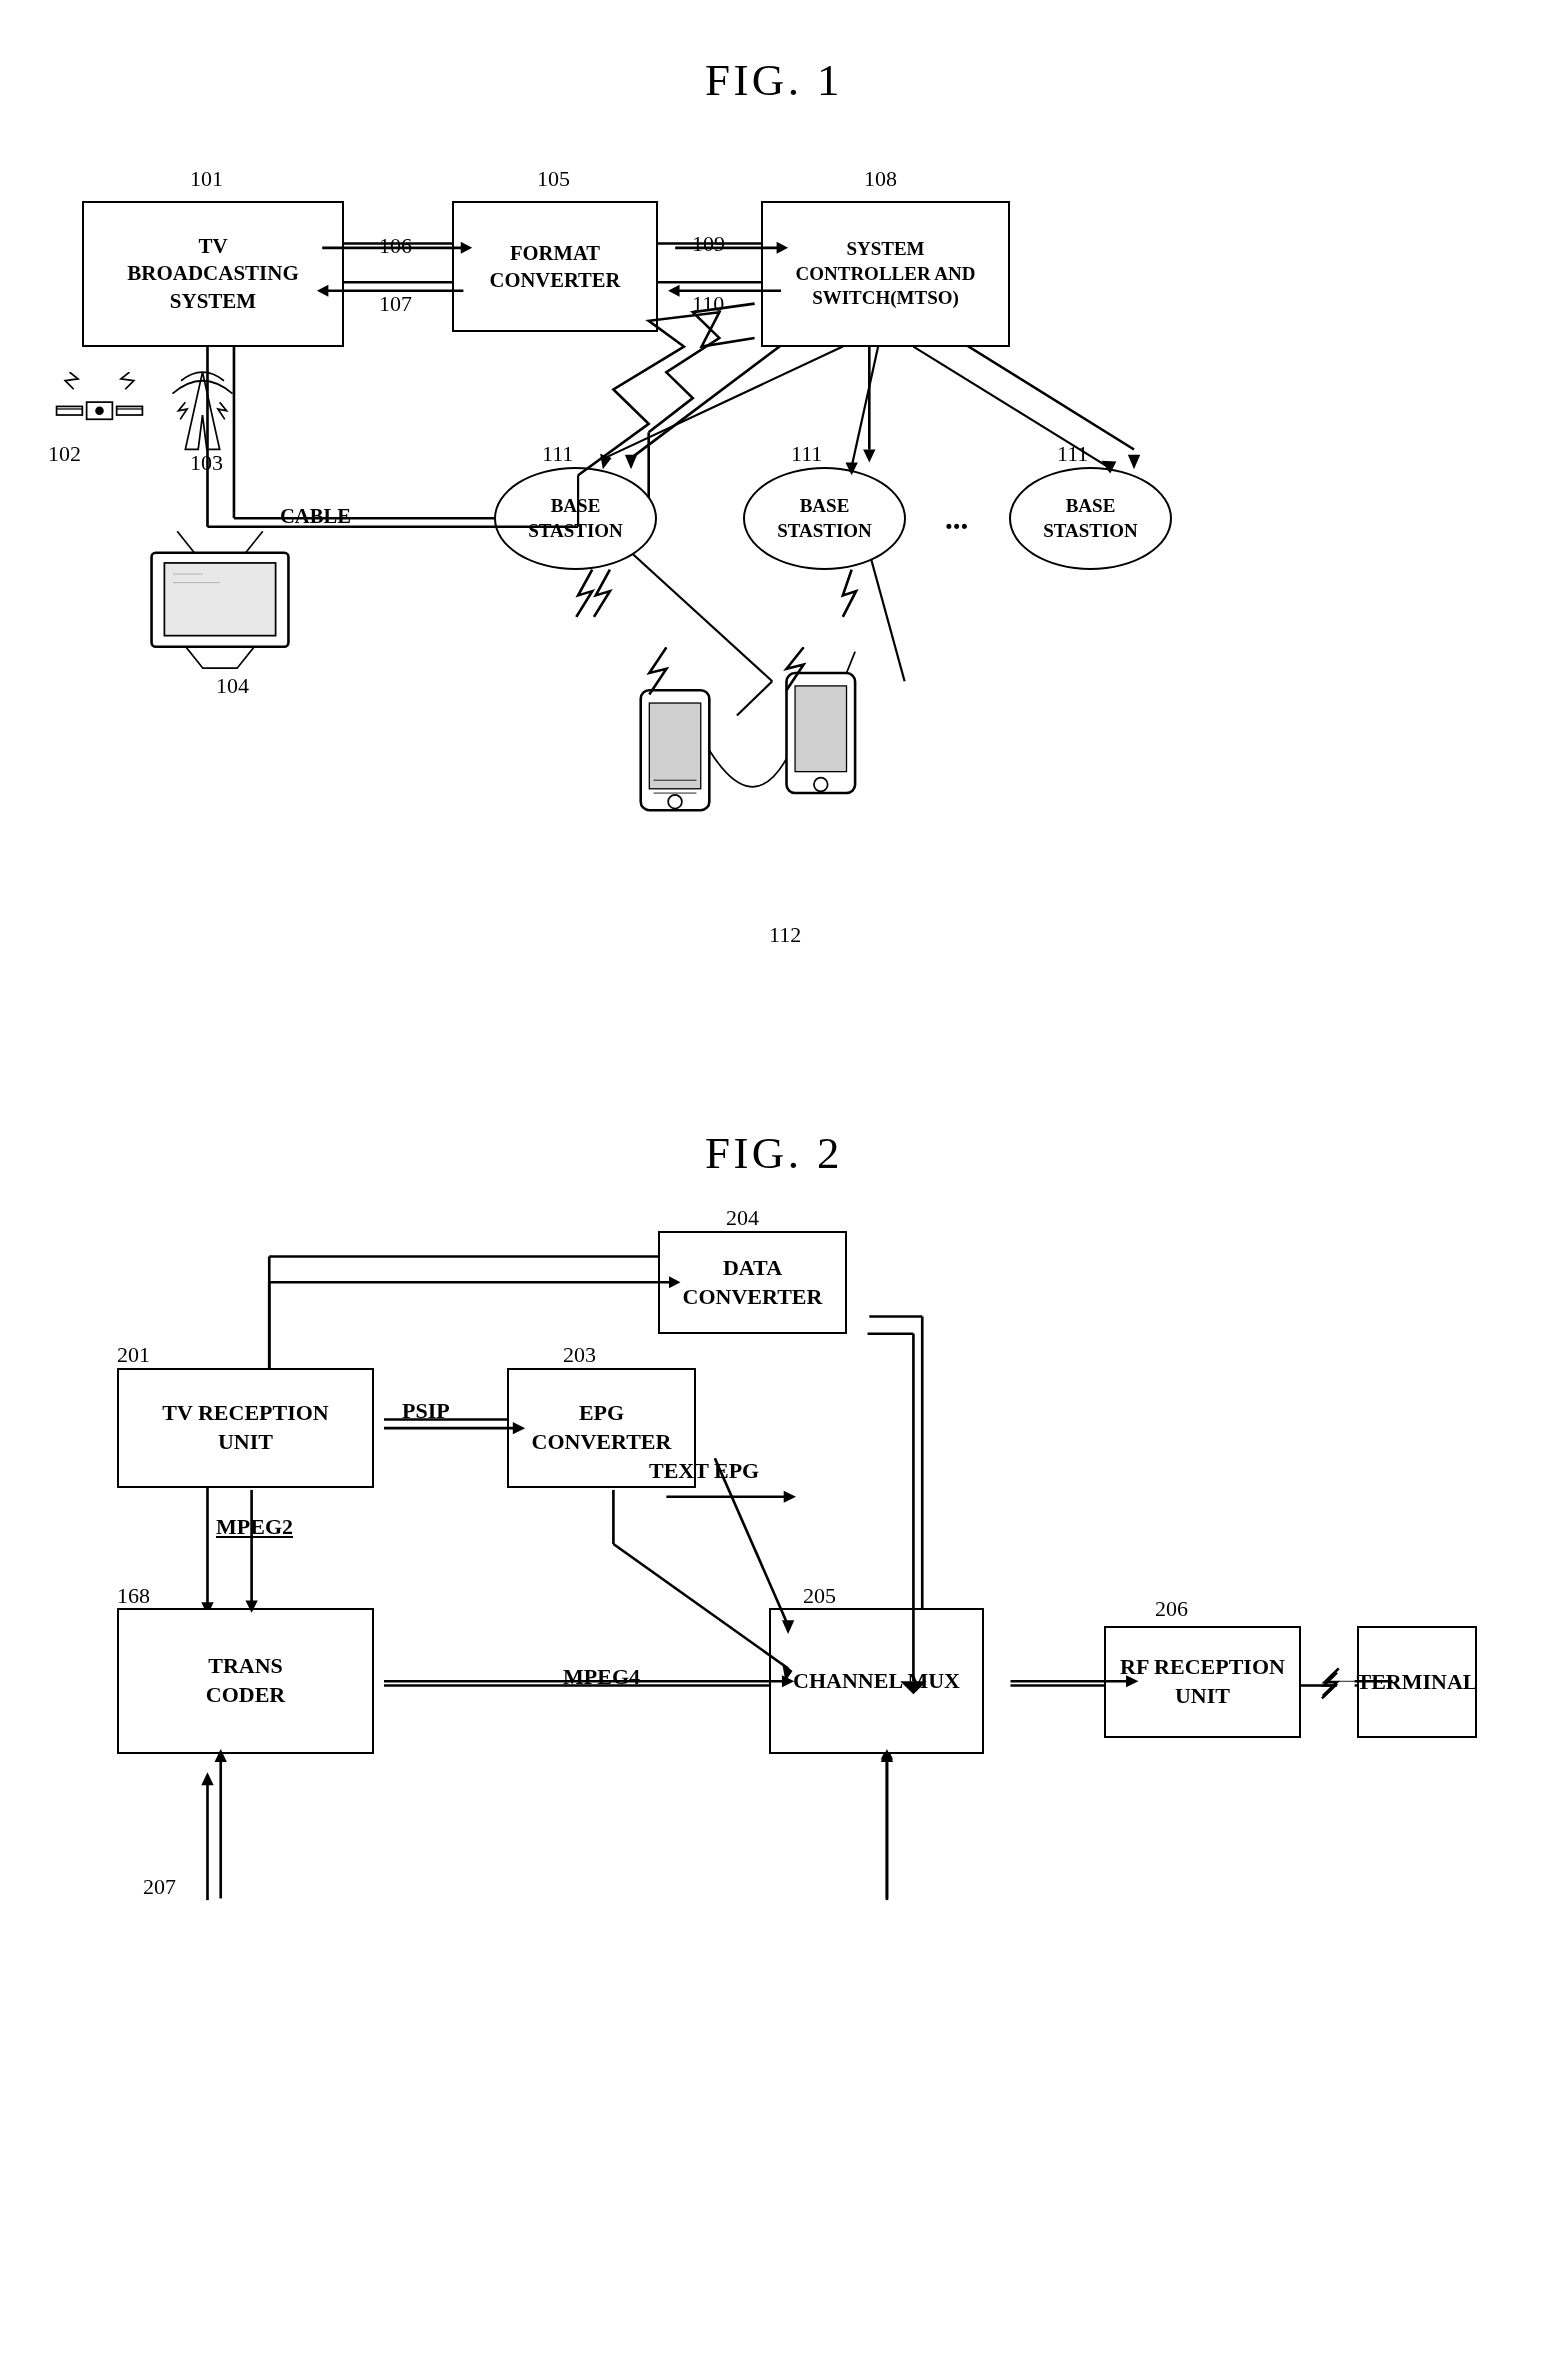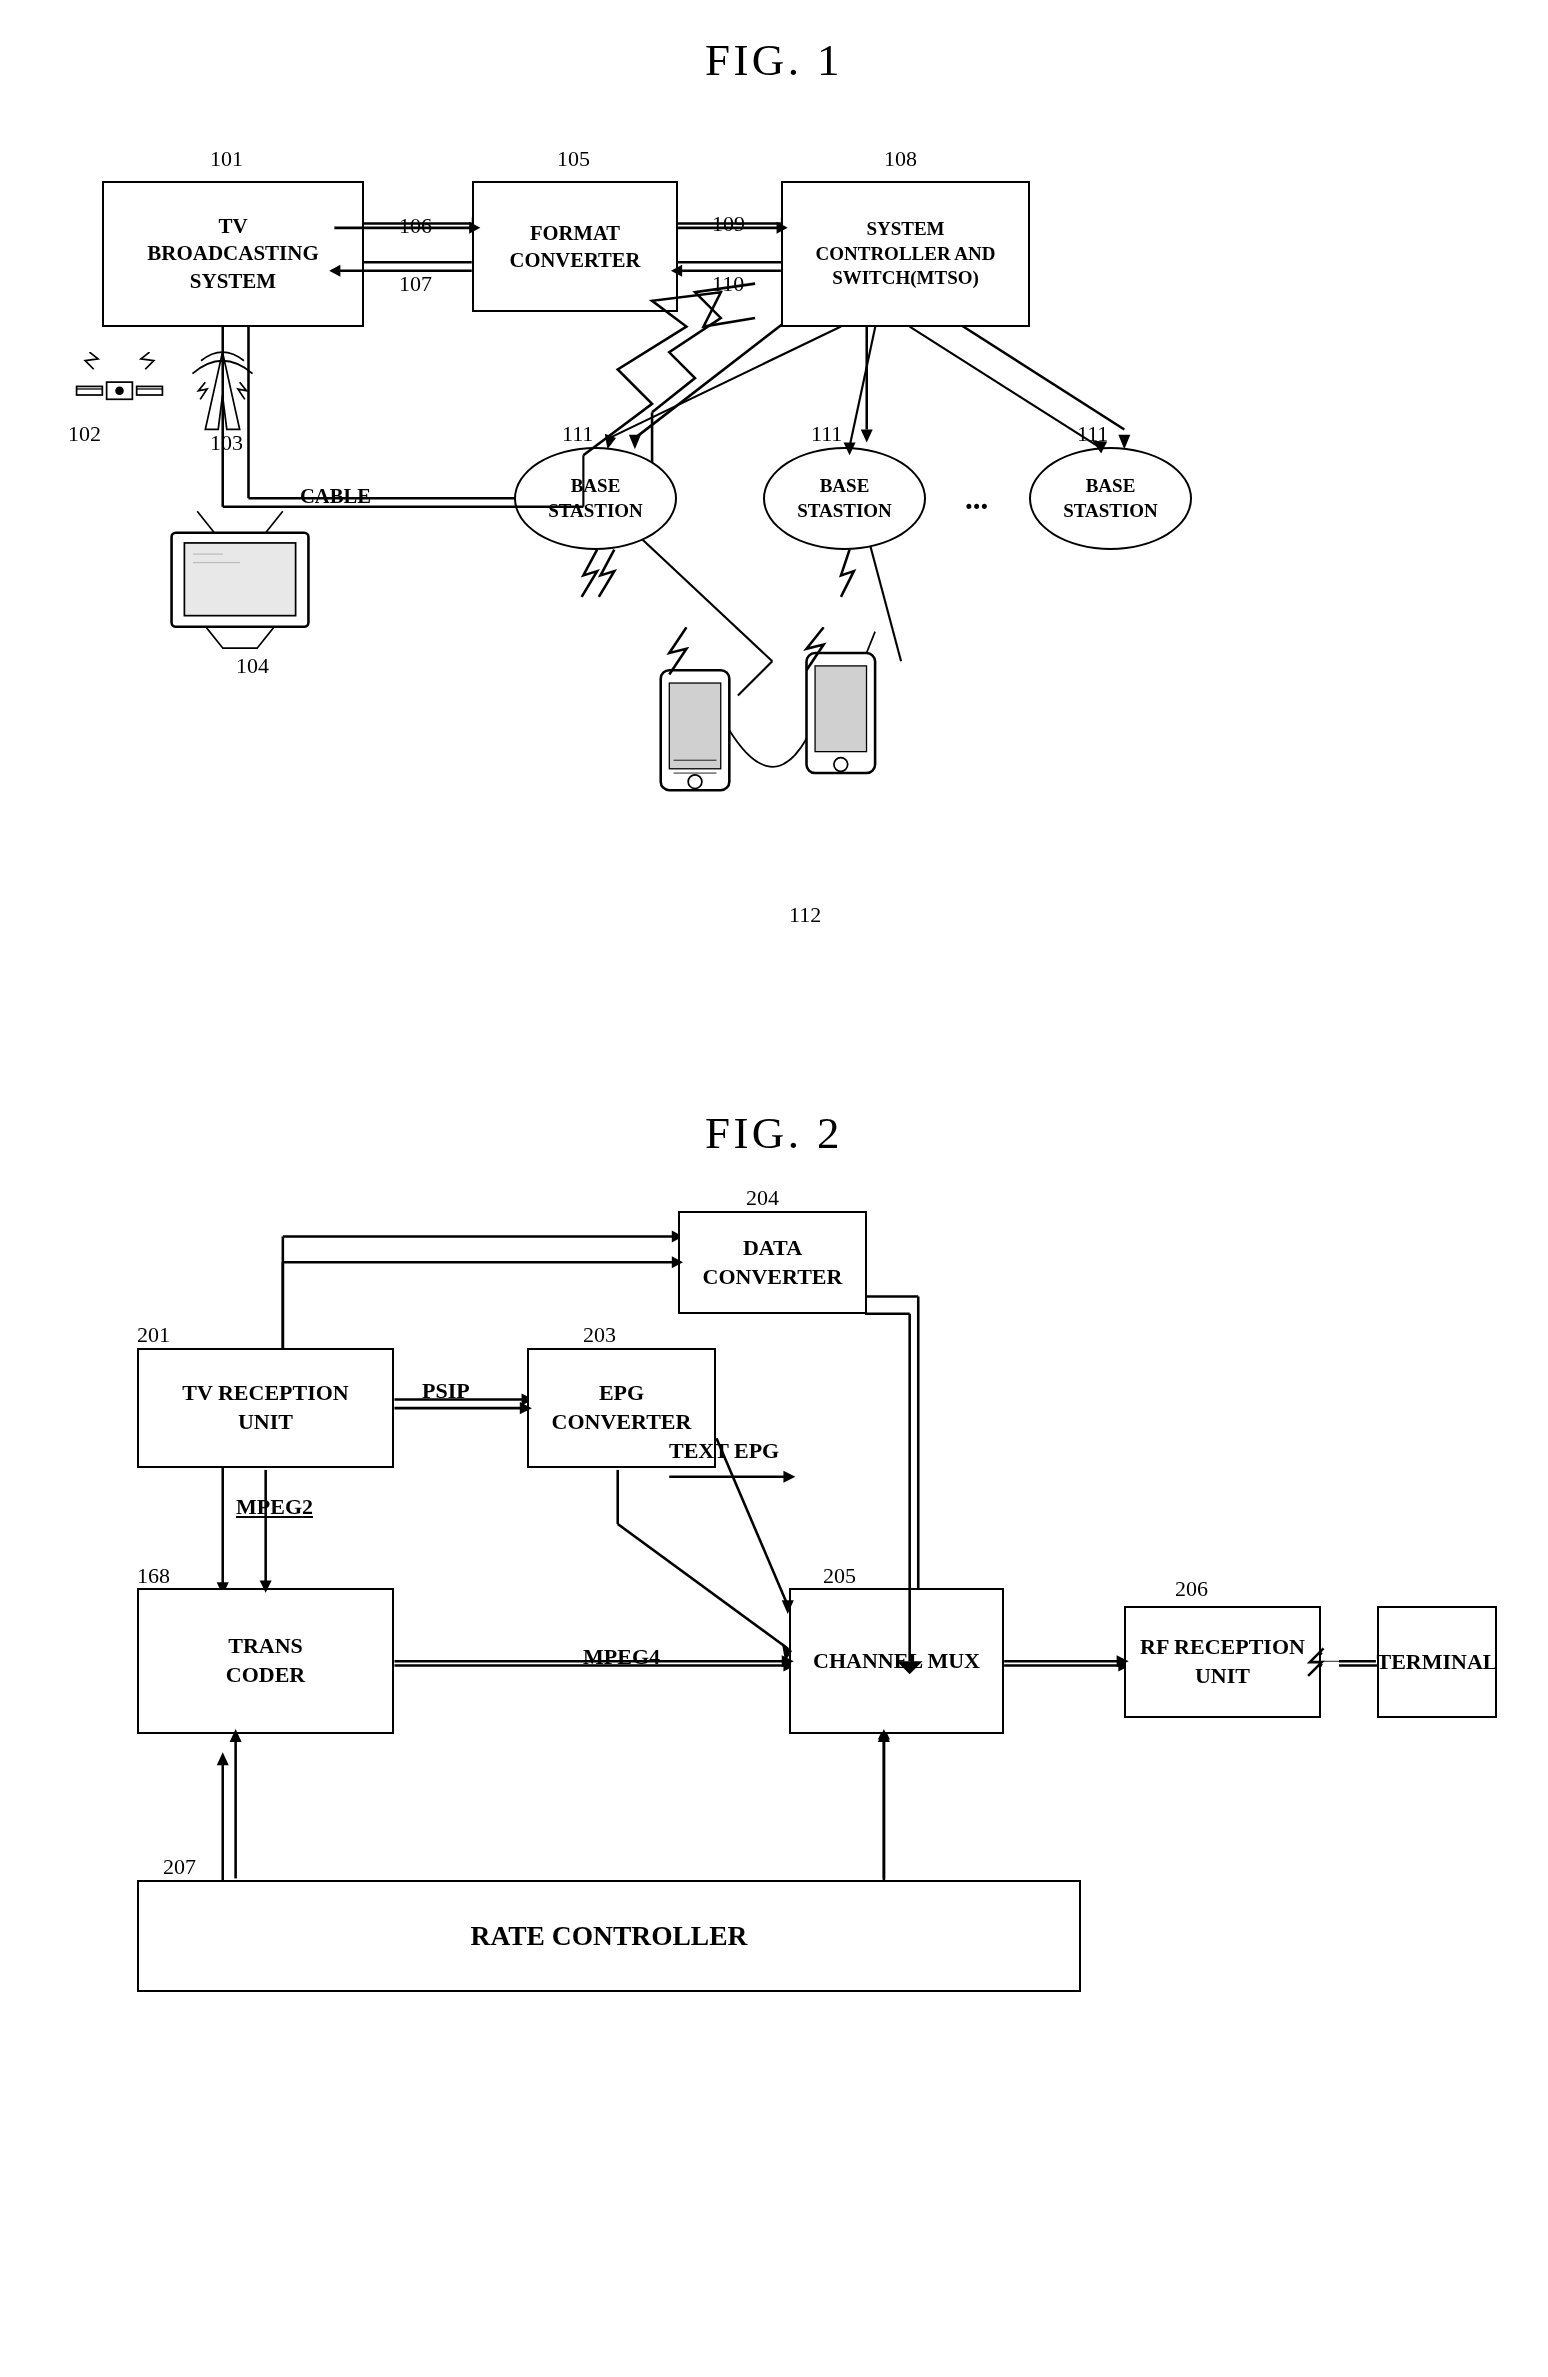--- a/index.html
+++ b/index.html
@@ -7,21 +7,22 @@
       background: #fff;
       font-family: 'Times New Roman', Times, serif;
       width: 1548px;
       min-height: 2377px;
       position: relative;
       overflow-x: hidden;
     }
 
     .page-container {
       width: 1548px;
-      padding: 34px 51px;
+      padding: 34px 31px;
+      margin-top: 20px;
     }
 
     
     .fig-title {
       text-align: center;
       font-size: 45px;
       font-weight: normal;
       letter-spacing: 3.4px;
       margin-bottom: 26px;
     }
@@ -384,23 +385,20 @@
     <div class="box" style="left:1073px; top:421px; width:197px; height:112px; font-size:22px;">
       <span style="white-space:pre-line;">RF RECEPTION
 UNIT</span>
     </div>
     <div class="label" style="left:1124px; top:391px; font-size:22px;">206</div>
 
     <div class="box" style="left:1326px; top:421px; width:120px; height:112px; font-size:22px;">
       <span style="white-space:pre-line;text-align:right;">TERMINAL</span>
     </div>
 
-    <div class="box" style="left:86px; top:695px; width:944px; height:112px; font-size:27.5px;">
-      <span style="white-space:pre-line;">RATE CONTROLLER</span>
-    </div>
     <div class="label" style="left:112px; top:669px; font-size:22px;">207</div>
 
     <svg style="position:absolute;top:0;left:0;width:100%;height:100%;pointer-events:none;" viewBox="0 0 1684 1100" preserveAspectRatio="none">
 
       <line x1="270" y1="190" x2="270" y2="90" stroke="#000" stroke-width="3"></line>
       <line x1="270" y1="90" x2="730" y2="90" stroke="#000" stroke-width="3"></line>
       <polygon points="723,83 736,90 723,97" fill="#000"></polygon>
 
       <line x1="948" y1="150" x2="1000" y2="150" stroke="#000" stroke-width="3"></line>
       <line x1="1000" y1="150" x2="1000" y2="555" stroke="#000" stroke-width="3"></line>

